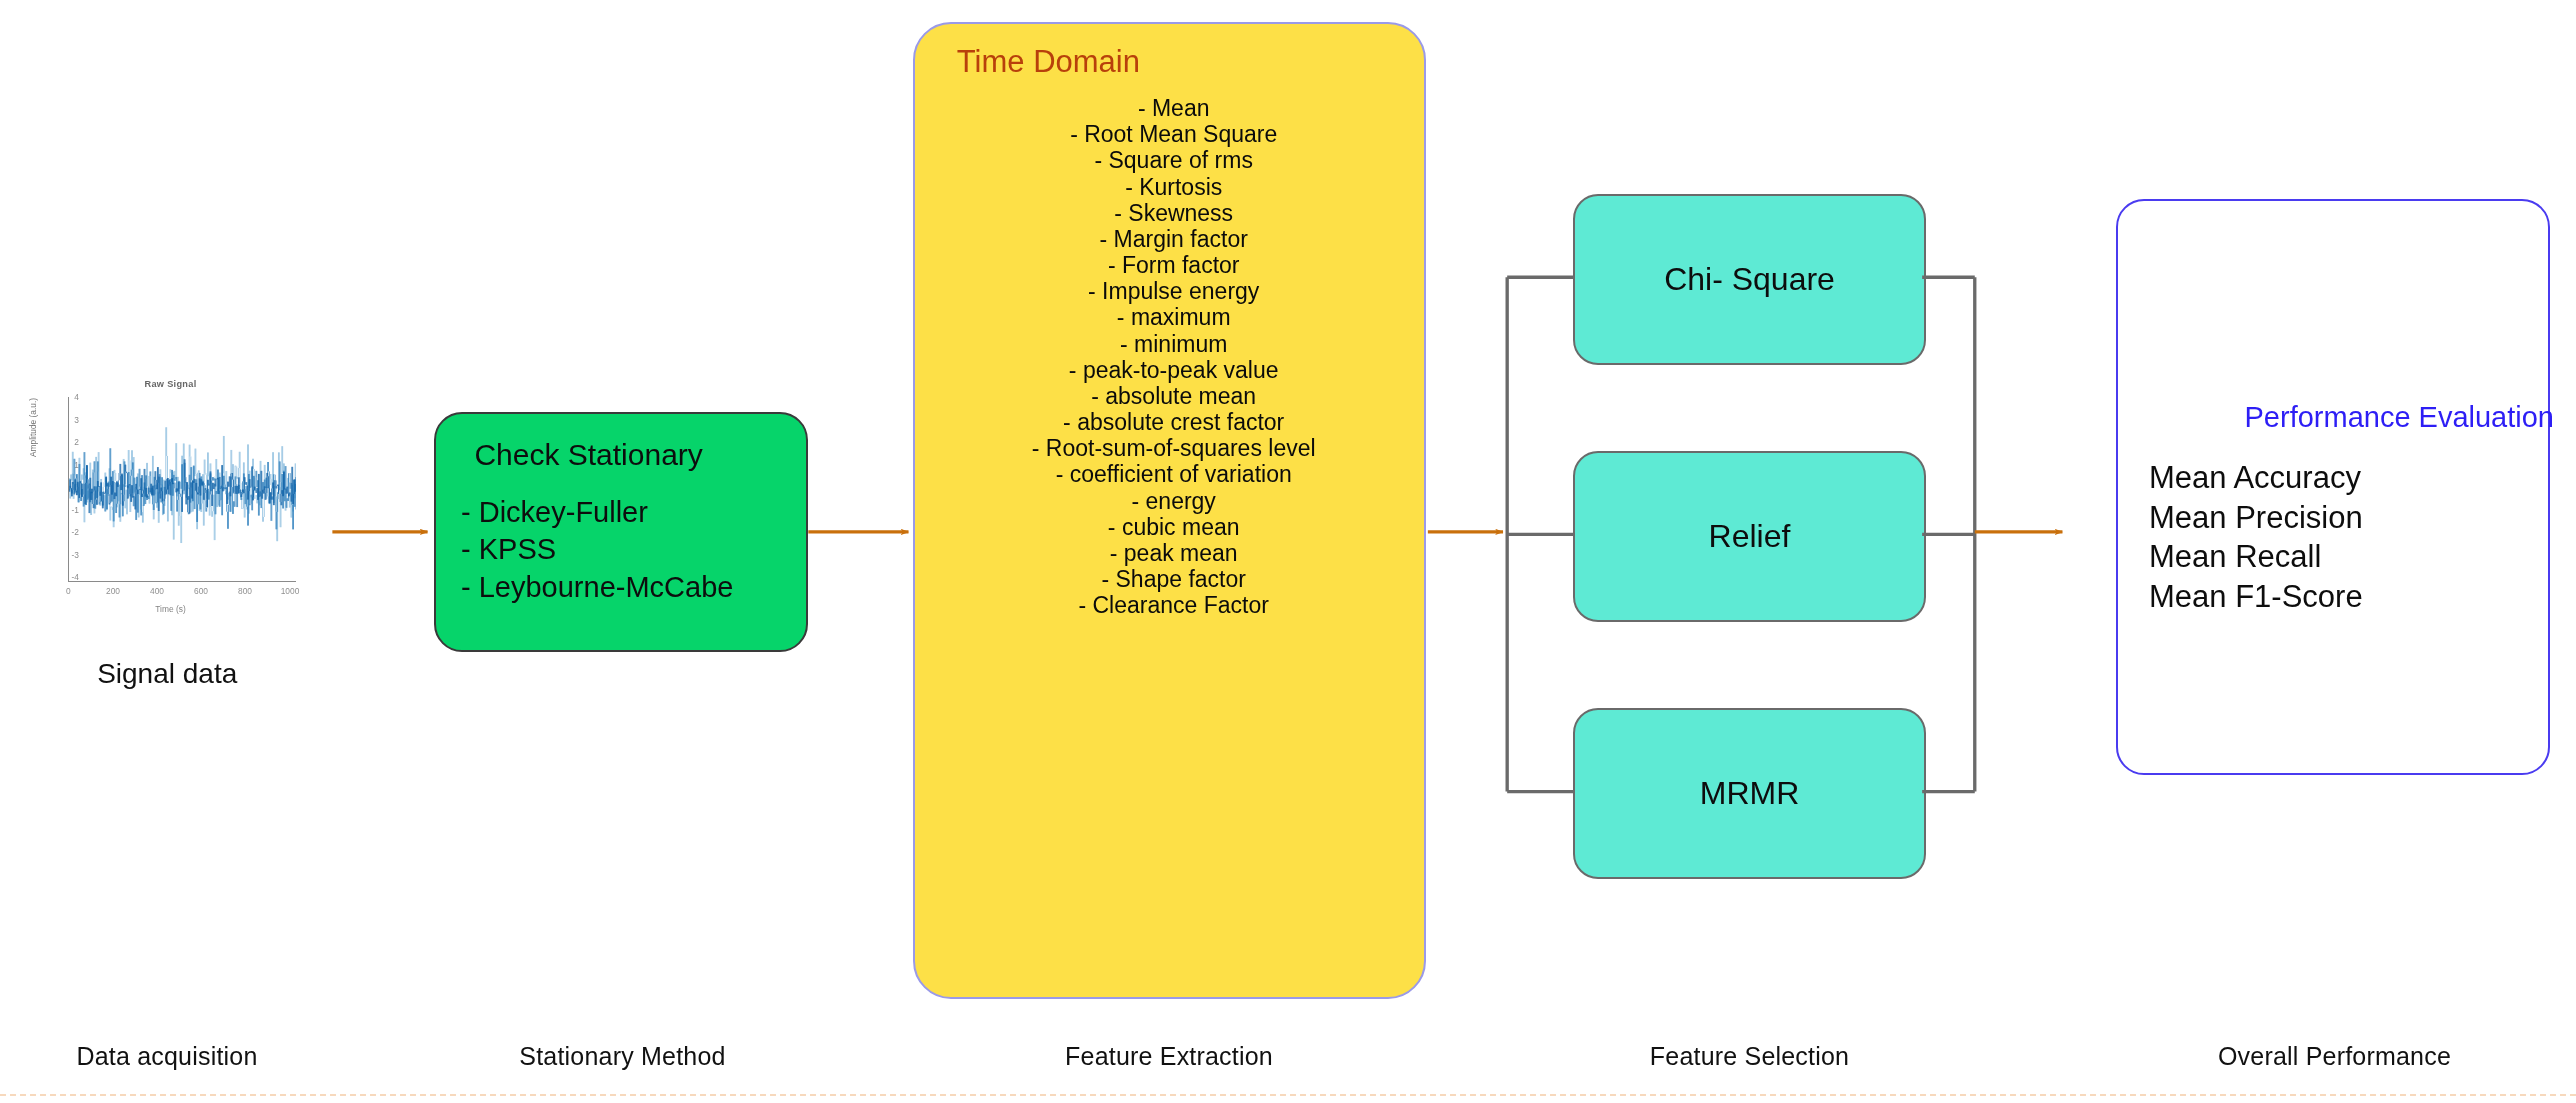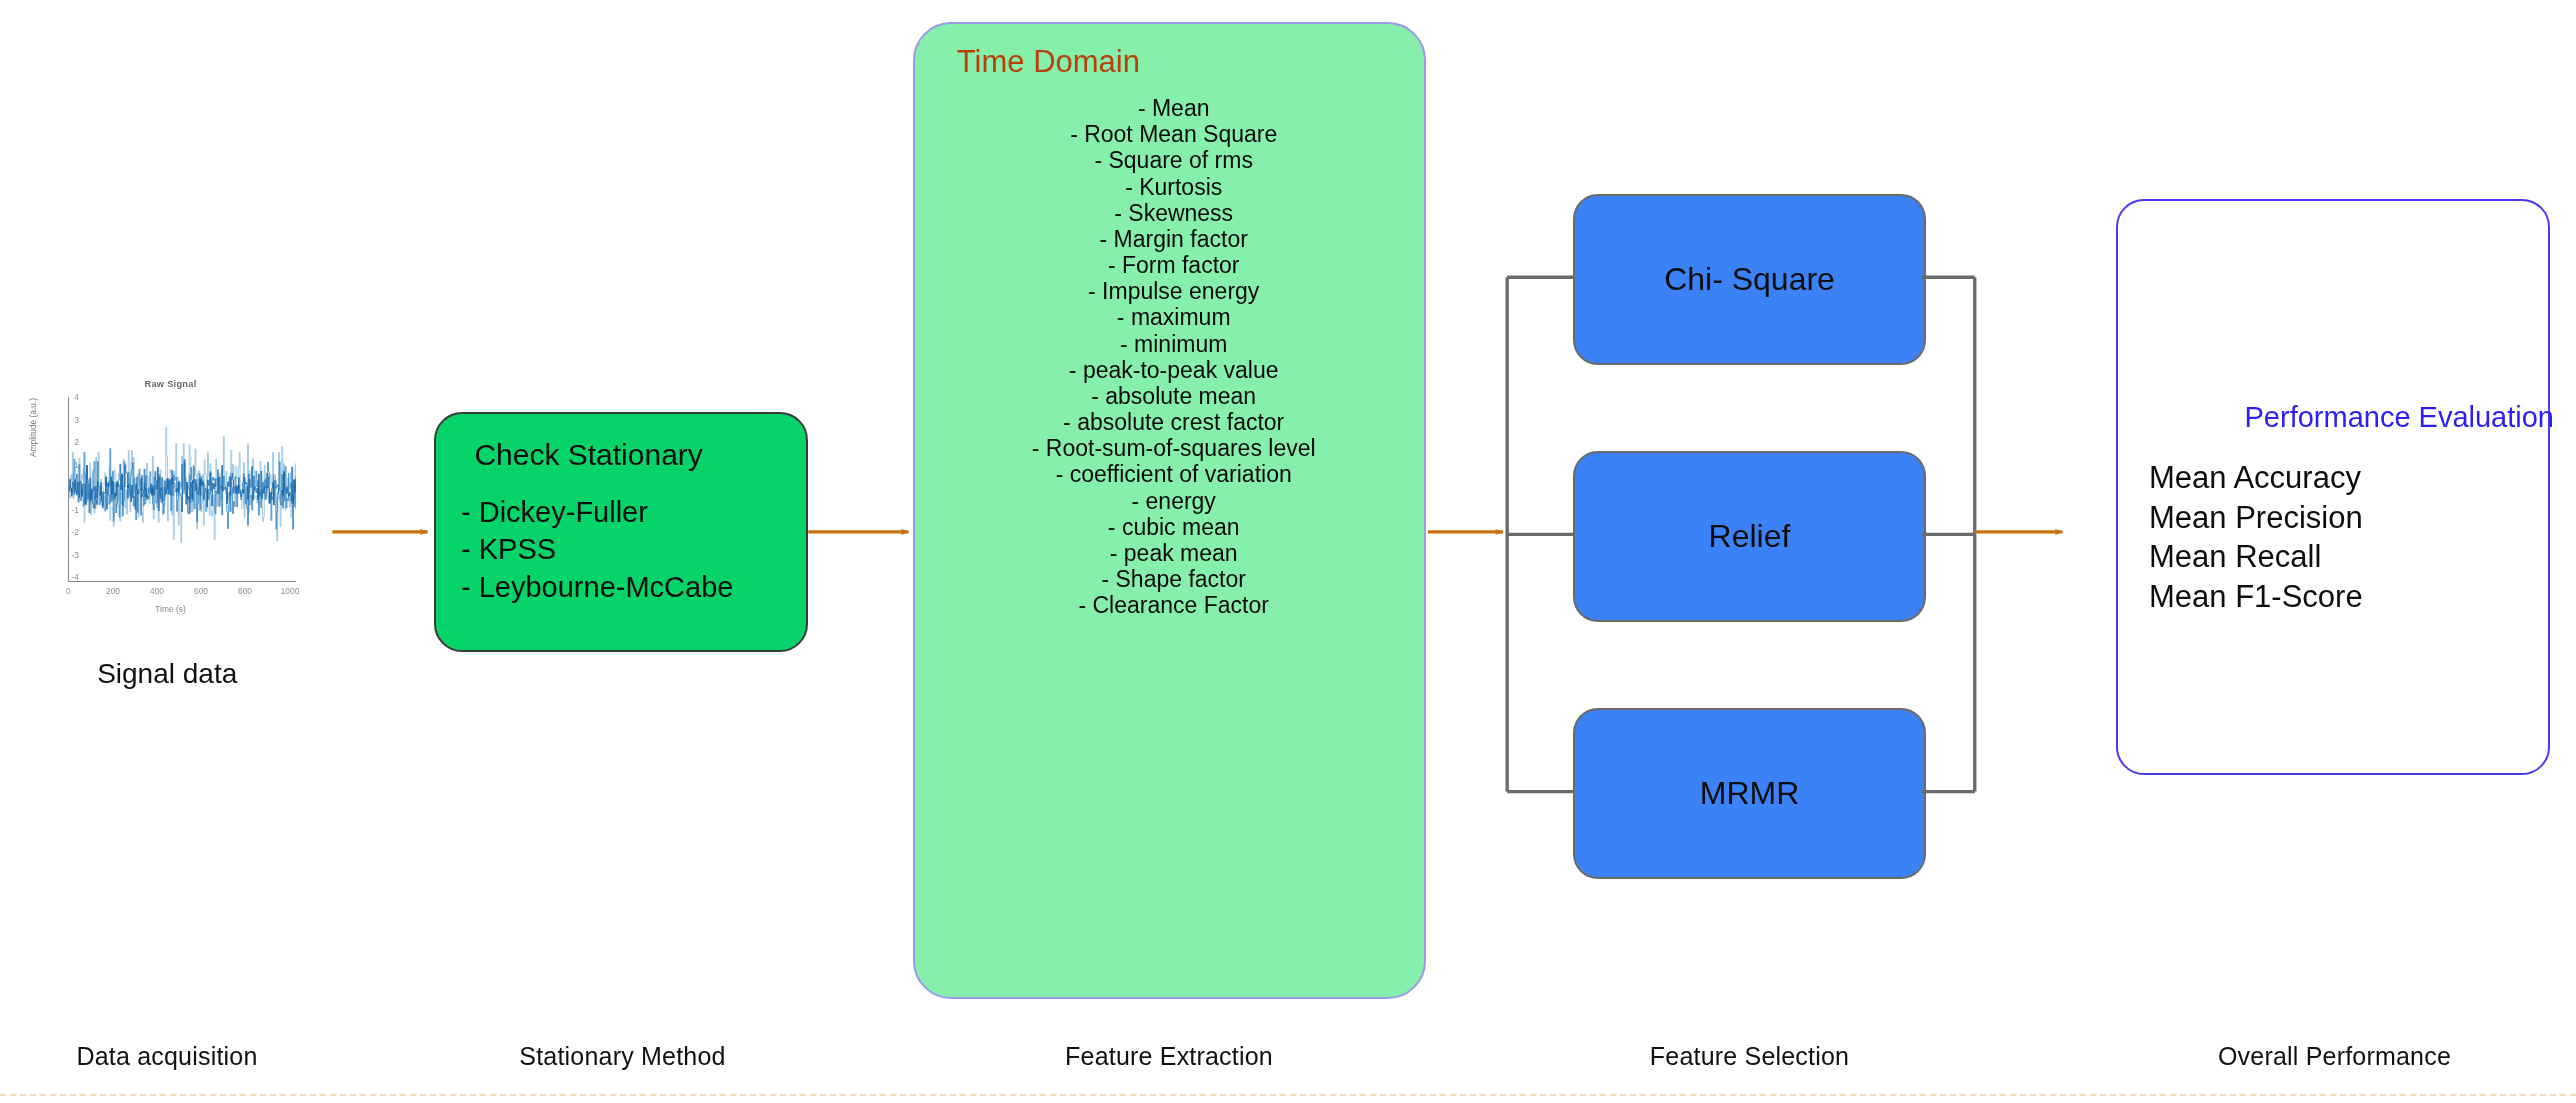--- a/index.html
+++ b/index.html
@@ -112,41 +112,41 @@
   }
   #box-stationary .box-list{
     margin-top:22px;
     font-size:29px; color:#0d0d0d;
     line-height:1.30;
   }
 
   #box-features{
     left:913px; top:22px;
     width:513px; height:977px;
-    background:#86efac;
+    background:#fde047;
     border:2.5px solid #9a9ae8;
     border-radius:38px;
     padding:15px 23.4px 0 23.4px;
   }
   #features-title{
     font-size:31px;
     color:#B8400B;
     margin:5px 0 0 18.4px;
   }
   #features-list{
     margin-top:15px;
     margin-left:8.4px;
     font-size:23px;
     color:#0b0b0b;
     line-height:1.138;
     text-align:center;
   }
 
   .box-fs{
-    background:#3b82f6;
+    background:#5eead4;
     border:2.5px solid #6a6a6a;
     border-radius:25px;
     display:flex;
     align-items:center;
     justify-content:center;
     font-size:32px;
     color:#0d0d0d;
     left:1573px;
     width:349px;
     height:167px;

